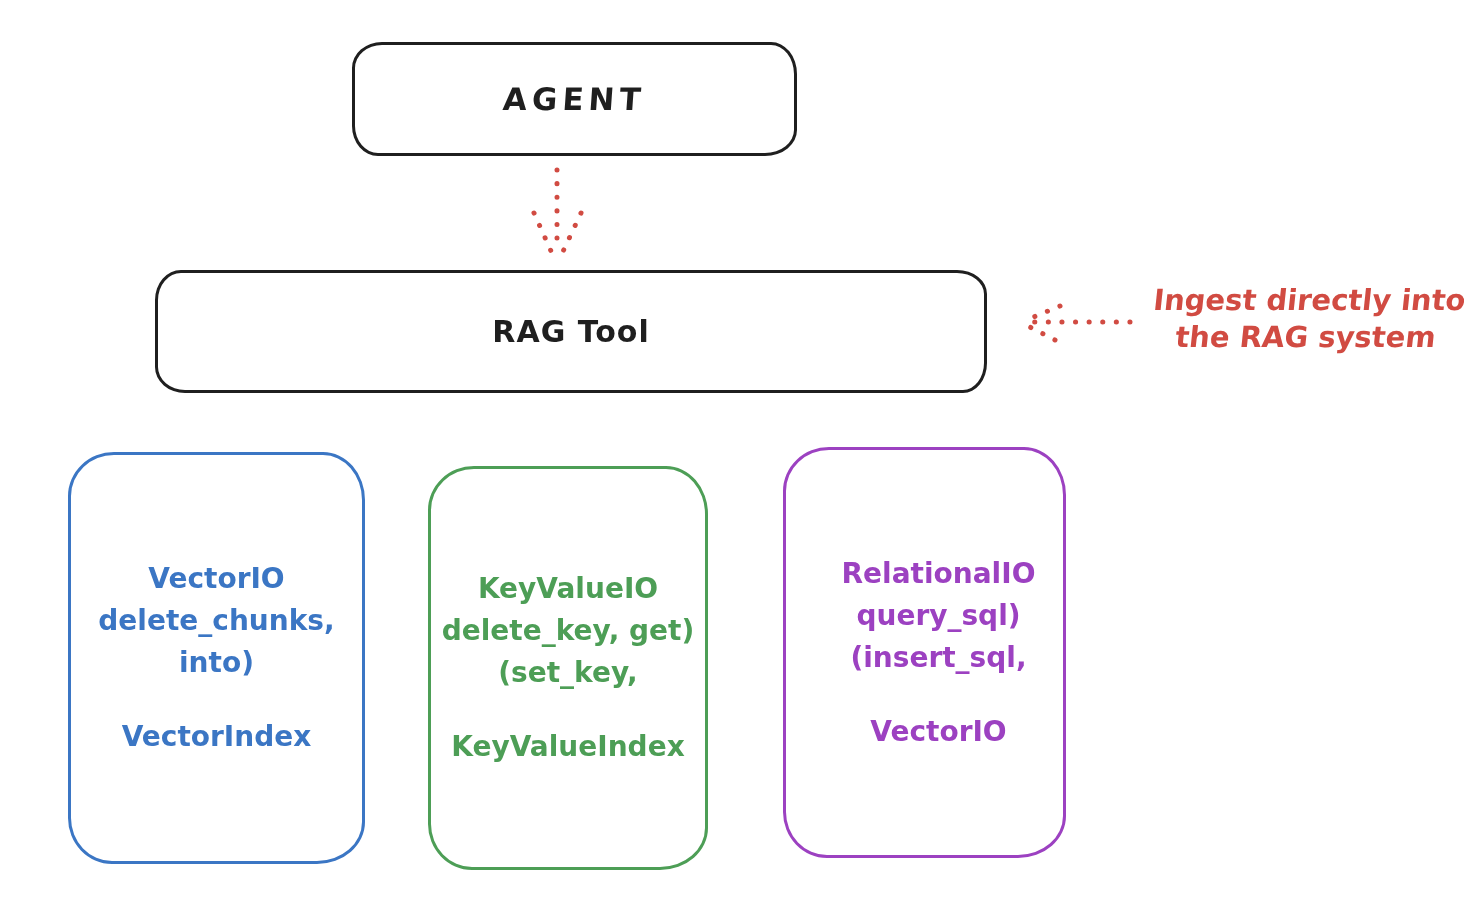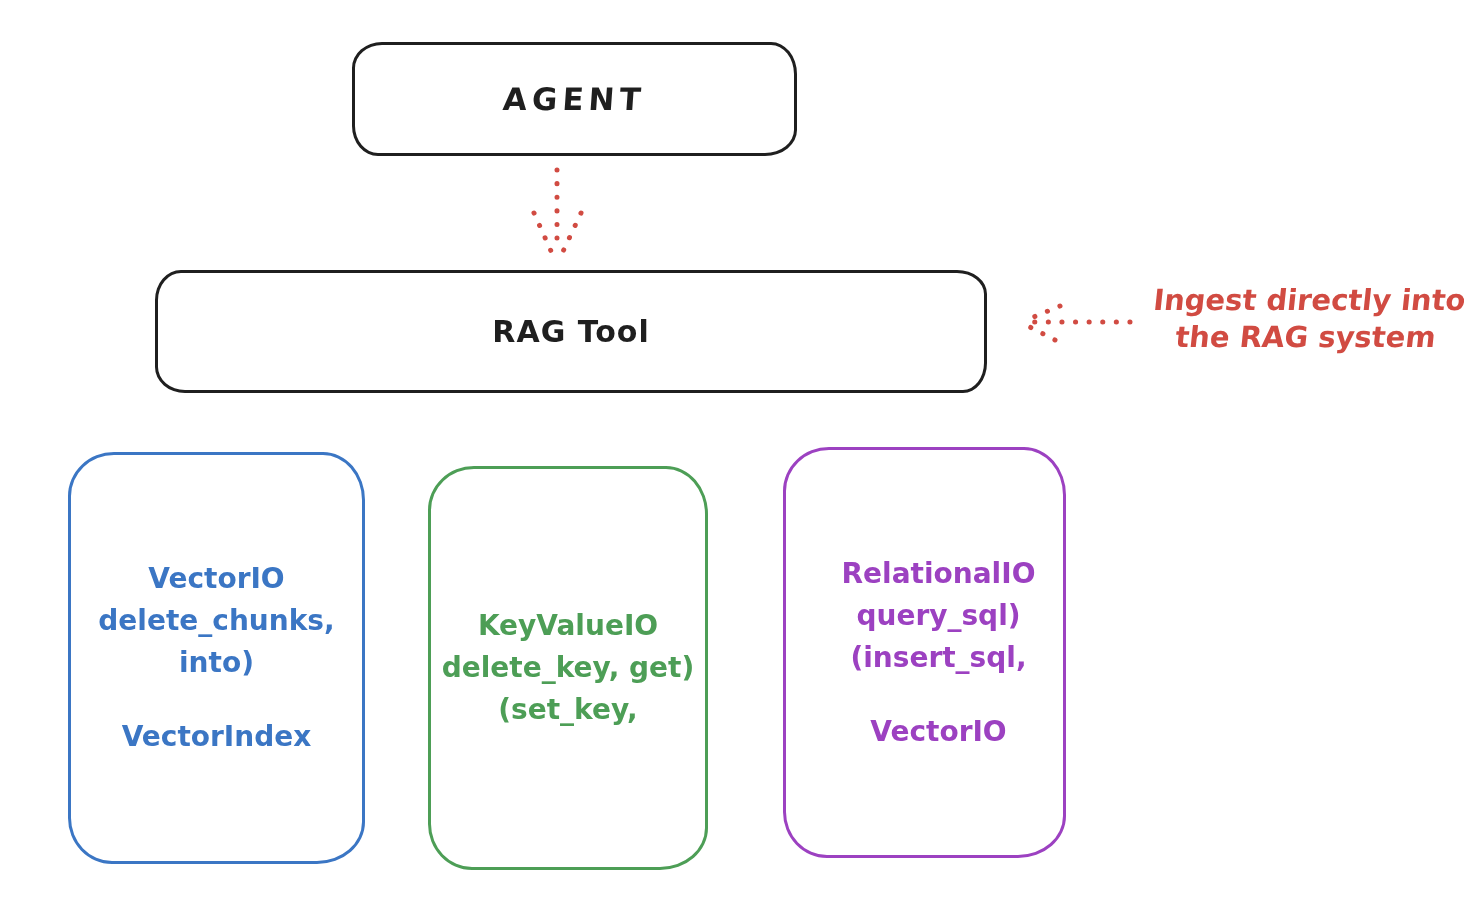--- a/index.html
+++ b/index.html
@@ -131,20 +131,21 @@
     <div class="line">VectorIO</div>
     <div class="line">delete_chunks,</div>
     <div class="line">into)</div>
     <div class="index-label">VectorIndex</div>
   </div>
 
   <div class="card" id="keyvalue-card">
     <div class="line">KeyValueIO</div>
     <div class="line">delete_key, get)</div>
     <div class="line">(set_key,</div>
+    <div class="index-label">KeyValueIndex</div>
   </div>
 
   <div class="card" id="relational-card">
     <div class="line">RelationalIO</div>
     <div class="line">query_sql)</div>
     <div class="line">(insert_sql,</div>
     <div class="index-label">VectorIO</div>
   </div>
 
   <div id="ingest-note">

